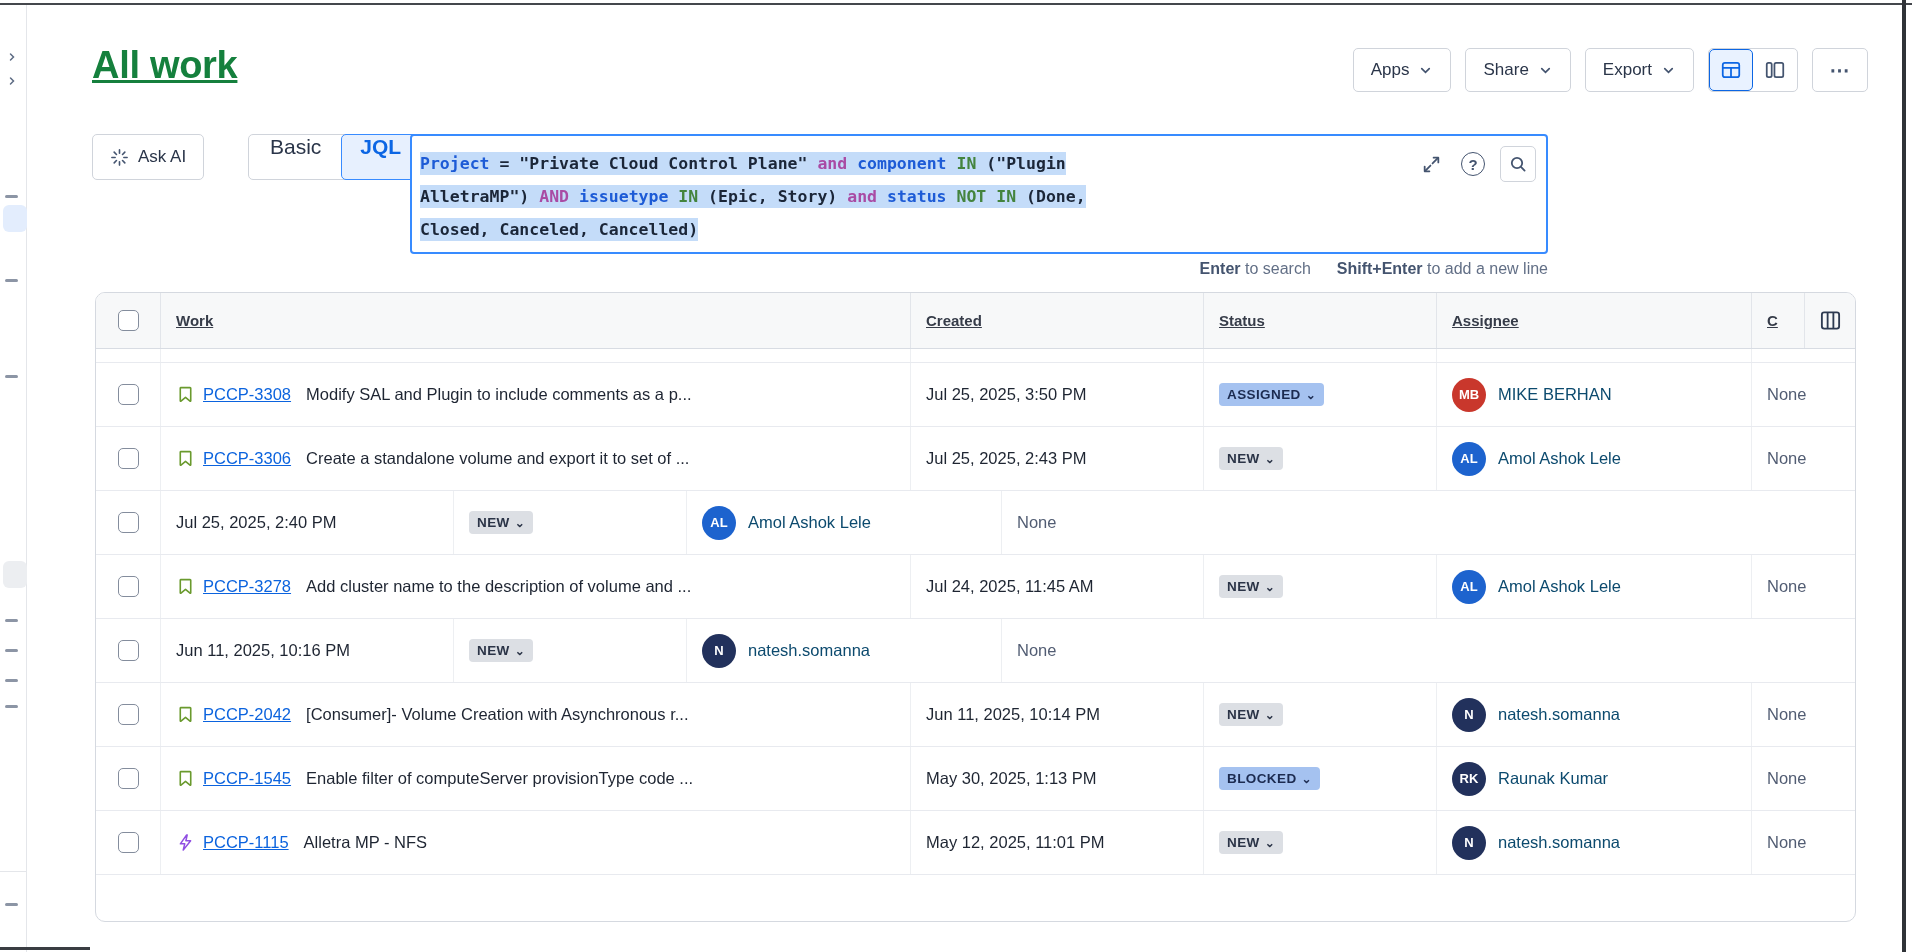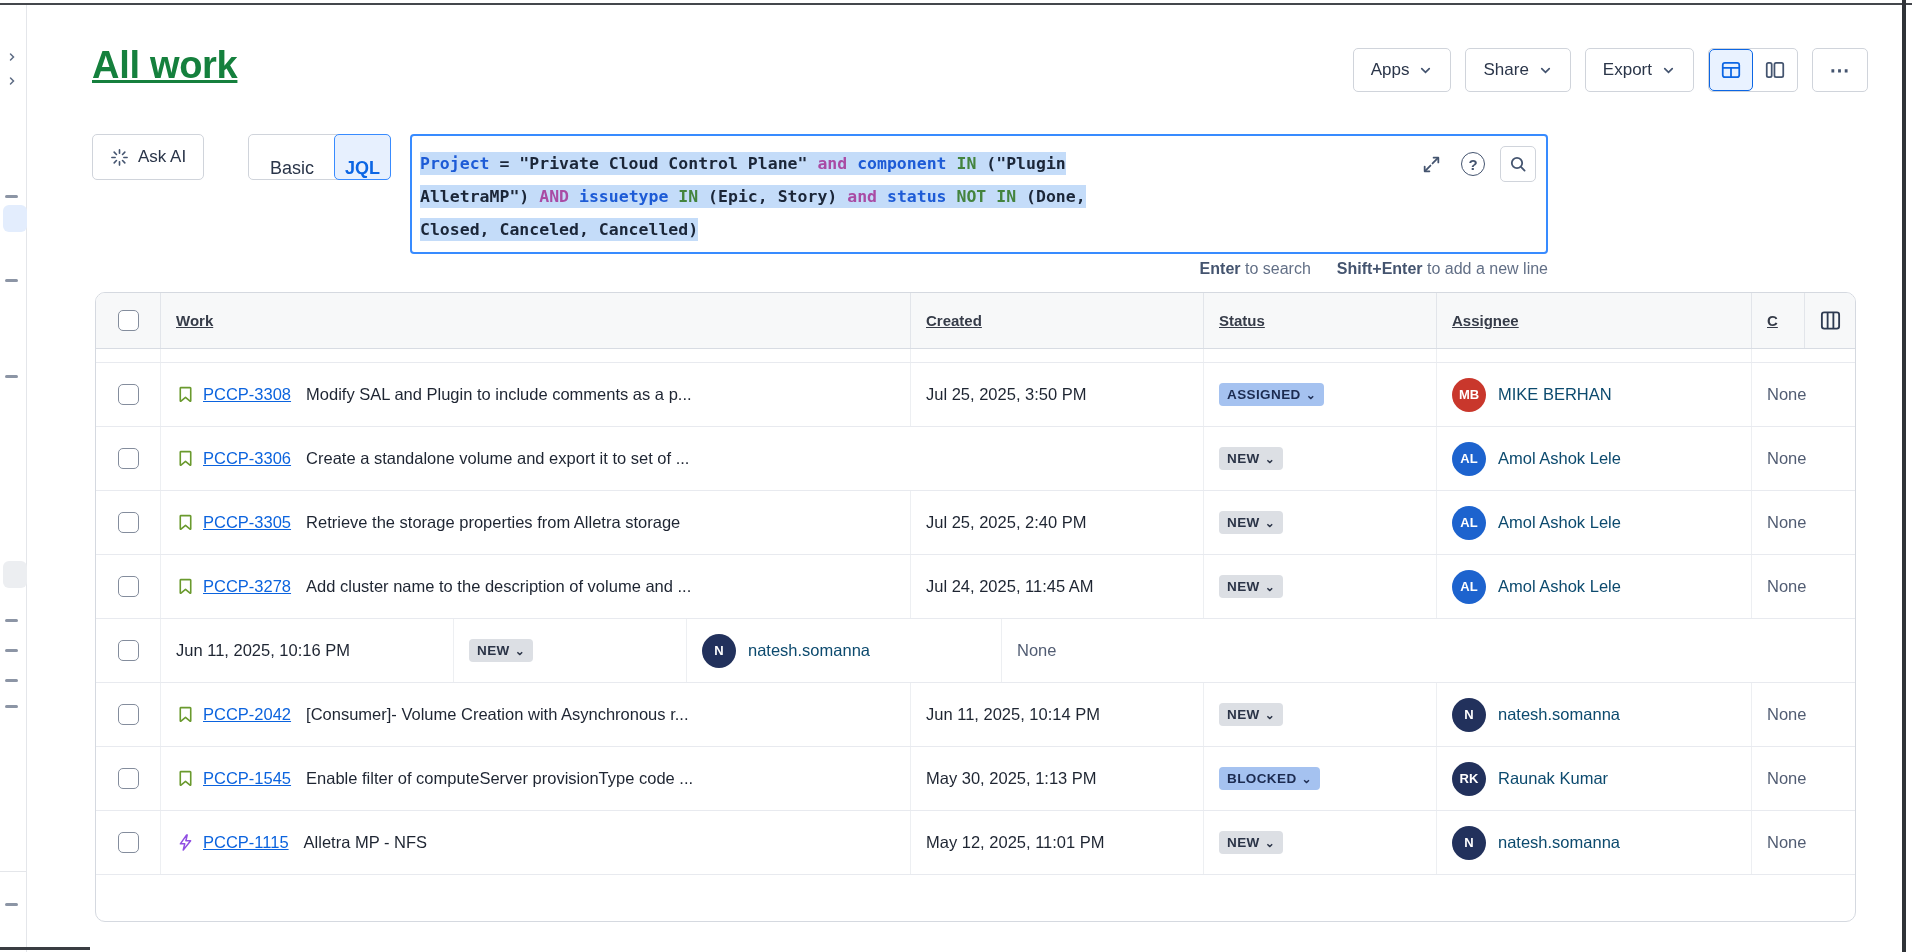--- a/index.html
+++ b/index.html
@@ -33,24 +33,24 @@
     font-weight:500; color:#2A3549; cursor:pointer; }
   .view-group { display:flex; height:44px; border:1px solid #D0D4DB; border-radius:5px; overflow:hidden; }
   .view-seg { width:44px; height:42px; display:flex; align-items:center; justify-content:center; cursor:pointer; }
   .view-seg.selected { background:#E9F2FF; border:1.5px solid var(--accent); border-radius:5px; }
   .more-btn { width:56px; justify-content:center; font-size:20px; letter-spacing:1px; color:#44546F; font-weight:700; }
 
   
   .askai-btn { position:absolute; left:92px; top:134px; height:46px; }
   .seg-group { position:absolute; left:248px; top:134px; height:46px; display:flex;
     border:1px solid #D0D4DB; border-radius:5px; background:#fff; align-items:stretch; }
-  .seg { display:flex; align-items:flex-end; padding:0 21px; font-size:18px; font-weight:500;
+  .seg { display:flex; align-items:flex-start; padding:0 21px; font-size:21px; font-weight:500;
     color:#2A3549; cursor:pointer; }
   .seg.jql-selected { border:1.5px solid var(--jql-border); background:#E7F0FE; border-radius:5px;
-    color:var(--accent); font-weight:700; margin:-1px; padding:0 10px; }
+    color:var(--accent); font-weight:700; margin:-1px; padding:0 18px; }
 
   
   .jql-box { position:absolute; left:410px; top:134px; width:1138px; height:120px;
     border:2px solid var(--jql-border); border-radius:4px; background:#fff; padding:11px 0 0 8px; cursor:text; }
   .jql-line { font-family:"DejaVu Sans Mono", monospace; font-size:16.5px; line-height:33px;
     font-weight:600; white-space:pre; }
   .jql-sel { background:var(--jql-selection); padding:2px 0; }
   .tok-plain { color:var(--jql-plain); }
   .tok-field { color:var(--jql-field); }
   .tok-kw { color:var(--jql-keyword); }
@@ -308,44 +308,36 @@
           </div>
           <div class="td c-work">
             <span class="type-icon">
               <svg width="19" height="19" viewBox="0 0 20 20" fill="none">
                 <path d="M5.2 2.8h9.6a.7.7 0 0 1 .7.7v13.2a.45.45 0 0 1-.73.35L10 13.1l-4.77 3.95a.45.45 0 0 1-.73-.35V3.5a.7.7 0 0 1 .7-.7z" stroke="#6A9A2E" stroke-width="1.7" stroke-linejoin="round"></path>
               </svg>
             </span>
             <a class="issue-key">PCCP-3306</a>
             <span class="summary">Create a standalone volume and export it to set of ...</span>
           </div>
+          <div class="td c-created">Jul 25, 2025, 2:43 PM</div>
           <div class="td c-status">
             <span class="badge badge-gray">
               <span class="badge-label">NEW</span>
               <span class="chev">⌄</span>
             </span>
           </div>
           <div class="td c-assignee">
             <span class="avatar" style="background: rgb(29, 99, 206);">AL</span>
             <span class="assignee-name">Amol Ashok Lele</span>
           </div>
           <div class="td c-cat-b">None</div>
         </div>
         <div class="trow">
           <div class="td c-check" style="justify-content: center;">
             <span class="checkbox"></span>
-          </div>
-          <div class="td c-work">
-            <span class="type-icon">
-              <svg width="19" height="19" viewBox="0 0 20 20" fill="none">
-                <path d="M5.2 2.8h9.6a.7.7 0 0 1 .7.7v13.2a.45.45 0 0 1-.73.35L10 13.1l-4.77 3.95a.45.45 0 0 1-.73-.35V3.5a.7.7 0 0 1 .7-.7z" stroke="#6A9A2E" stroke-width="1.7" stroke-linejoin="round"></path>
-              </svg>
-            </span>
-            <a class="issue-key">PCCP-3305</a>
-            <span class="summary">Retrieve the storage properties from Alletra storage</span>
           </div>
           <div class="td c-created">Jul 25, 2025, 2:40 PM</div>
           <div class="td c-status">
             <span class="badge badge-gray">
               <span class="badge-label">NEW</span>
               <span class="chev">⌄</span>
             </span>
           </div>
           <div class="td c-assignee">
             <span class="avatar" style="background: rgb(29, 99, 206);">AL</span>

